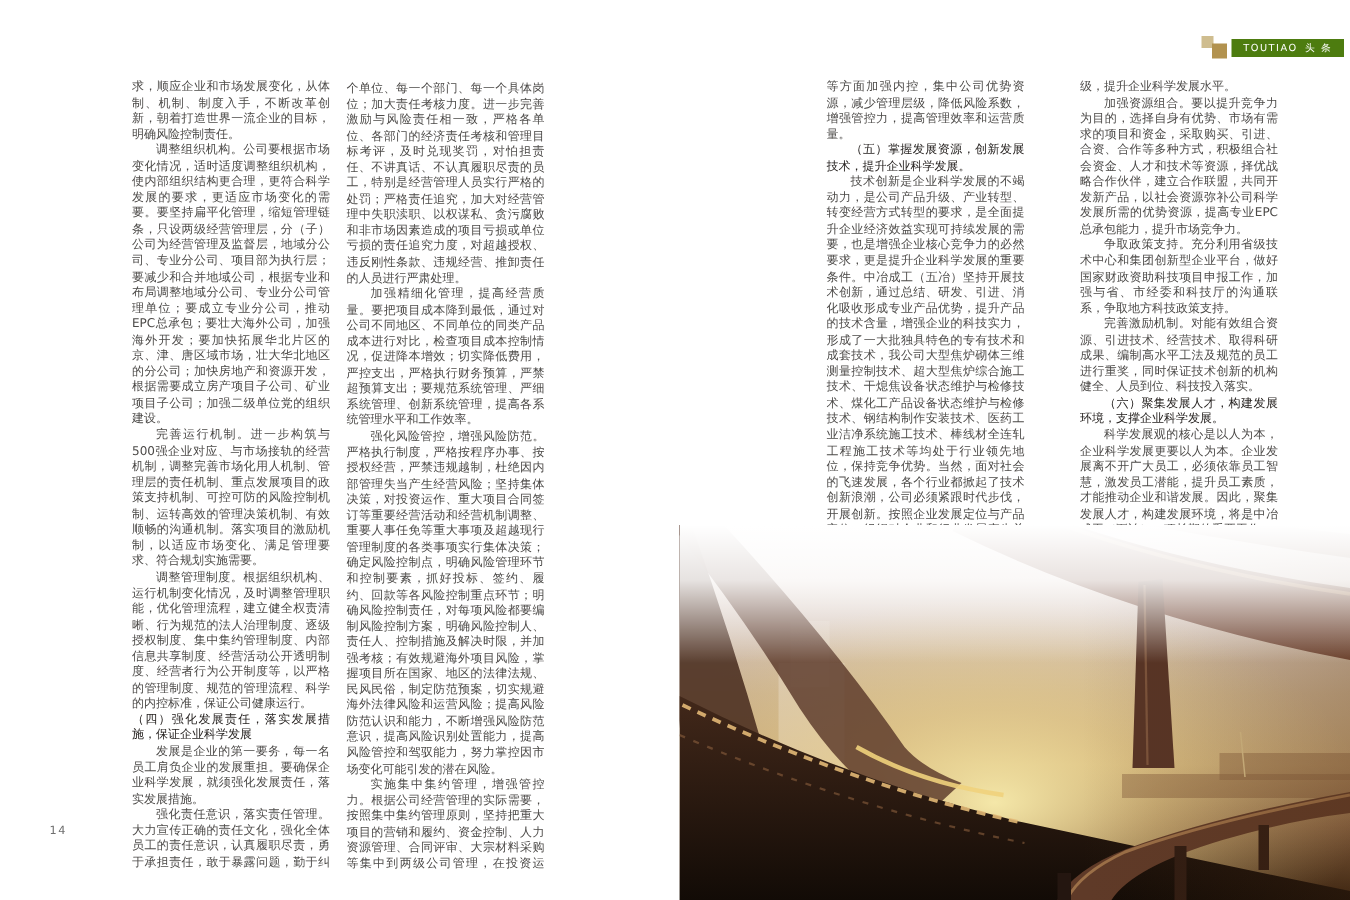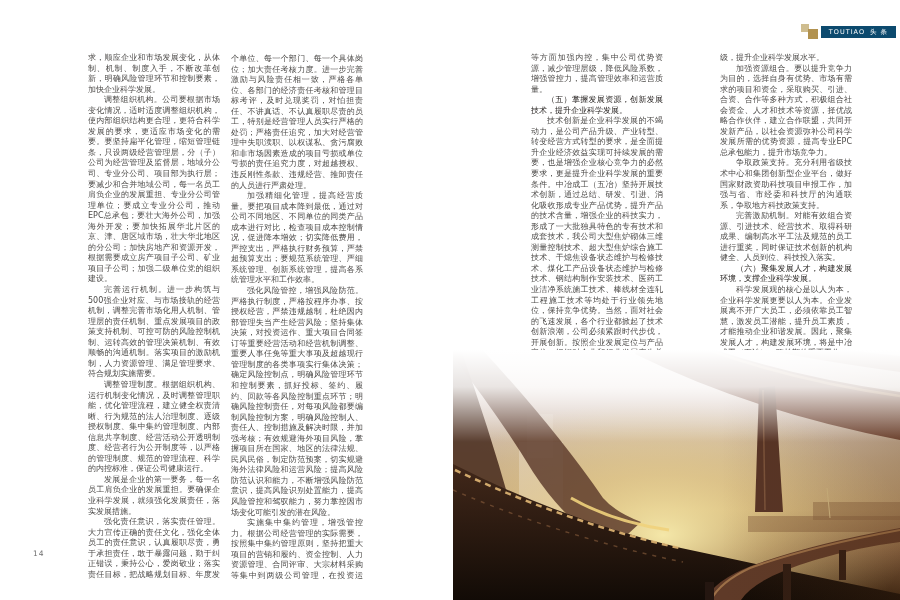--- a/index.html
+++ b/index.html
@@ -8,36 +8,36 @@
     background:#ffffff;
     font-family:"DejaVu Sans","Liberation Sans",sans-serif;
   }
   .spread{position:absolute;inset:0;}
   
   .masthead{position:absolute;left:796px;top:20px;width:104px;height:22px;}
   .sq-light{position:absolute;left:5px;top:4px;width:8px;height:8px;background:#cfbd8f;}
   .sq-gold{position:absolute;left:12px;top:9px;width:10px;height:10px;background:#b2924f;}
   .mast-bar{
     position:absolute;left:25px;top:6px;width:75px;height:12px;
-    background:#0c4a6e;color:#ffffff;
+    background:#4d7c0f;color:#ffffff;
     display:flex;align-items:center;justify-content:center;gap:5px;
     font-size:6.5px;letter-spacing:1px;white-space:nowrap;
   }
   
   .col{
     position:absolute;width:132px;overflow:hidden;
     font-size:8px;line-height:10.55px;color:#4c4a48;
     text-align:justify;
   }
   .col p{margin:0;}
   .col p.indent{text-indent:2em;}
   .col p.heading{font-weight:normal;color:#262220;}
   #col1{left:88px;top:53px;height:526px;}
   #col2{left:231px;top:54px;height:526px;}
-  #col3{left:531px;top:53px;height:297px;}
+  #col3{left:551px;top:53px;height:297px;}
   #col4{left:672px;top:53px;height:297px;margin-left:48px;}
   .page-num{
     position:absolute;left:33px;top:549px;
     font-size:7.5px;color:#6f6f6f;letter-spacing:1px;
   }
   
   .photo{position:absolute;left:453px;top:350px;width:447px;height:250px;}
   .photo svg{display:block;width:447px;height:250px;}
 </style>
 </head>
@@ -48,24 +48,25 @@
   <div class="masthead">
     <span class="sq-light"></span>
     <span class="sq-gold"></span>
     <div class="mast-bar">
       <span>TOUTIAO</span>
       <span>头 条</span>
     </div>
   </div>
 
   <div class="col" id="col1">
-      <p>求，顺应企业和市场发展变化，从体制、机制、制度入手，不断改革创新，明确风险管理环节和控制要素，加快企业科学发展。</p>
-      <p class="indent">调整组织机构。公司要根据市场变化情况，适时适度调整组织机构，使内部组织结构更合理，更符合科学发展的要求，更适应市场变化的需要。要坚持扁平化管理，缩短管理链条，只设两级经营管理层，分（子）公司为经营管理及监督层，地域分公司、专业分公司、项目部为执行层；要减少和合并地域公司，每一名员工肩负企业的发展重担、专业分公司管理单位；要成立专业分公司，推动EPC总承包；要壮大海外公司，加强海外开发；要加快拓展华北片区的京、津、唐区域市场，壮大华北地区的分公司；加快房地产和资源开发，根据需要成立房产项目子公司、矿业项目子公司；加强二级单位党的组织建设。</p>
-      <p class="indent">完善运行机制。进一步构筑与500强企业对应、与市场接轨的经营机制，调整完善市场化用人机制、管理层的责任机制、重点发展项目的政策支持机制、可控可防的风险控制机制、运转高效的管理决策机制、有效顺畅的沟通机制。落实项目的激励机制，人力资源管理、满足管理要求、符合规划实施需要。</p>
+      <p>求，顺应企业和市场发展变化，从体制、机制、制度入手，不断改革创新，朝着打造世界一流企业的目标，明确风险控制责任。</p>
+      <p class="indent">调整组织机构。公司要根据市场变化情况，适时适度调整组织机构，使内部组织结构更合理，更符合科学发展的要求，更适应市场变化的需要。要坚持扁平化管理，缩短管理链条，只设两级经营管理层，分（子）公司为经营管理及监督层，地域分公司、专业分公司、项目部为执行层；要减少和合并地域公司，根据专业和布局调整地域分公司、专业分公司管理单位；要成立专业分公司，推动EPC总承包；要壮大海外公司，加强海外开发；要加快拓展华北片区的京、津、唐区域市场，壮大华北地区的分公司；加快房地产和资源开发，根据需要成立房产项目子公司、矿业项目子公司；加强二级单位党的组织建设。</p>
+      <p class="indent">完善运行机制。进一步构筑与500强企业对应、与市场接轨的经营机制，调整完善市场化用人机制、管理层的责任机制、重点发展项目的政策支持机制、可控可防的风险控制机制、运转高效的管理决策机制、有效顺畅的沟通机制。落实项目的激励机制，以适应市场变化、满足管理要求、符合规划实施需要。</p>
       <p class="indent">调整管理制度。根据组织机构、运行机制变化情况，及时调整管理职能，优化管理流程，建立健全权责清晰、行为规范的法人治理制度、逐级授权制度、集中集约管理制度、内部信息共享制度、经营活动公开透明制度、经营者行为公开制度等，以严格的管理制度、规范的管理流程、科学的内控标准，保证公司健康运行。</p>
+      <p class="heading">（四）强化发展责任，落实发展措施，保证企业科学发展</p>
       <p class="indent">发展是企业的第一要务，每一名员工肩负企业的发展重担。要确保企业科学发展，就须强化发展责任，落实发展措施。</p>
       <p class="indent">强化责任意识，落实责任管理。大力宣传正确的责任文化，强化全体员工的责任意识，认真履职尽责，勇于承担责任，敢于暴露问题，勤于纠正错误，秉持公心，爱岗敬业；落实责任目标，把战略规划目标、年度发展目标进行层层分解，将压力和责任传递落实到每一</p>
     </div>
   <div class="col" id="col2">
       <p>个单位、每一个部门、每一个具体岗位；加大责任考核力度。进一步完善激励与风险责任相一致，严格各单位、各部门的经济责任考核和管理目标考评，及时兑现奖罚，对怕担责任、不讲真话、不认真履职尽责的员工，特别是经营管理人员实行严格的处罚；严格责任追究，加大对经营管理中失职渎职、以权谋私、贪污腐败和非市场因素造成的项目亏损或单位亏损的责任追究力度，对超越授权、违反刚性条款、违规经营、推卸责任的人员进行严肃处理。</p>
       <p class="indent">加强精细化管理，提高经营质量。要把项目成本降到最低，通过对公司不同地区、不同单位的同类产品成本进行对比，检查项目成本控制情况，促进降本增效；切实降低费用，严控支出，严格执行财务预算，严禁超预算支出；要规范系统管理、严细系统管理、创新系统管理，提高各系统管理水平和工作效率。</p>
       <p class="indent">强化风险管控，增强风险防范。严格执行制度，严格按程序办事、按授权经营，严禁违规越制，杜绝因内部管理失当产生经营风险；坚持集体决策，对投资运作、重大项目合同签订等重要经营活动和经营机制调整、重要人事任免等重大事项及超越现行管理制度的各类事项实行集体决策；确定风险控制点，明确风险管理环节和控制要素，抓好投标、签约、履约、回款等各风险控制重点环节；明确风险控制责任，对每项风险都要编制风险控制方案，明确风险控制人、责任人、控制措施及解决时限，并加强考核；有效规避海外项目风险，掌握项目所在国家、地区的法律法规、民风民俗，制定防范预案，切实规避海外法律风险和运营风险；提高风险防范认识和能力，不断增强风险防范意识，提高风险识别处置能力，提高风险管控和驾驭能力，努力掌控因市场变化可能引发的潜在风险。</p>
       <p class="indent">实施集中集约管理，增强管控力。根据公司经营管理的实际需要，按照集中集约管理原则，坚持把重大项目的营销和履约、资金控制、人力资源管理、合同评审、大宗材料采购等集中到两级公司管理，在投资运作、资金归集、费用预算、重大项目履约、合同授权评审、成本要素控制、分包采购、周转料具租赁</p>
     </div>
 

